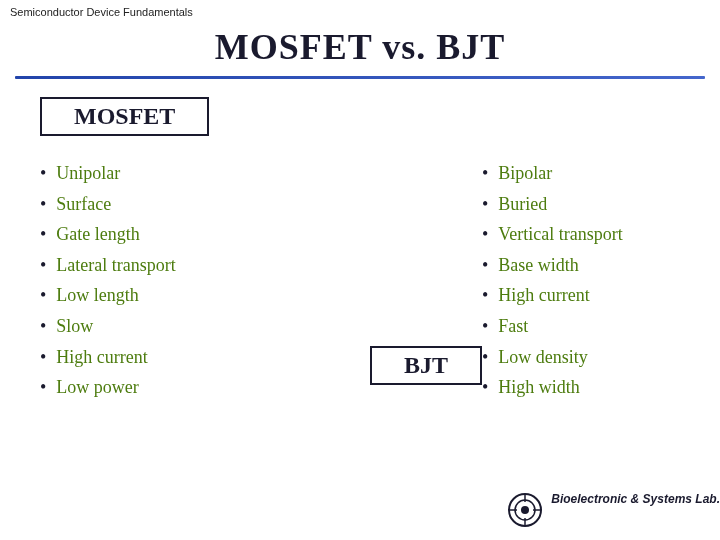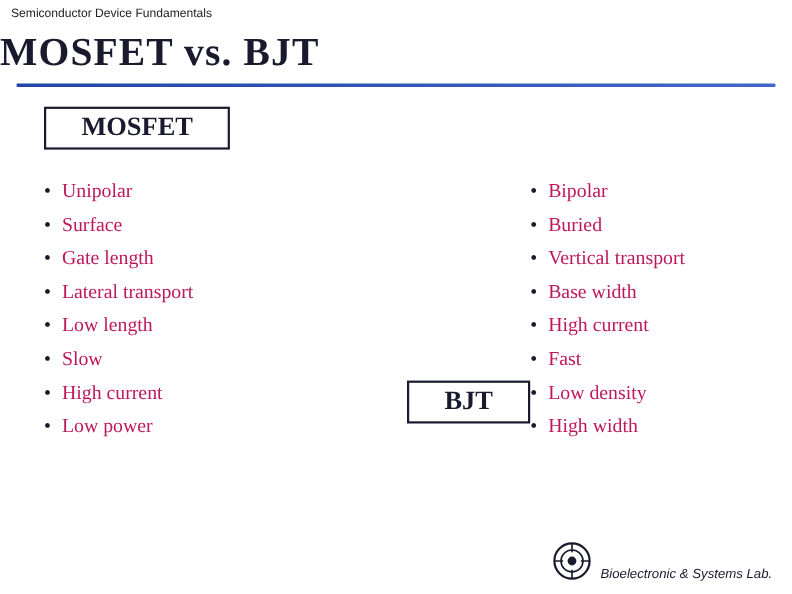--- a/index.html
+++ b/index.html
@@ -14,21 +14,21 @@
     }
 
     .page-subtitle {
       font-size: 11px;
       color: #222;
       padding: 6px 10px 0 10px;
       font-family: Arial, sans-serif;
     }
 
     .page-title {
-      text-align: left;
+      text-align: center;
       font-size: 36px;
       font-weight: bold;
       color: #1a1a2e;
       margin-top: 8px;
       letter-spacing: 1px;
     }
 
     .divider {
       width: 690px;
       height: 3px;
@@ -70,41 +70,42 @@
     }
 
     ul.feature-list {
       list-style: none;
       padding: 0;
       margin-top: 4px;
     }
 
     ul.feature-list li {
       font-size: 18px;
-      color: #be185d;
+      color: #4d7c0f;
       line-height: 1.7;
       display: flex;
       align-items: center;
       gap: 10px;
     }
 
     ul.feature-list li::before {
       content: '•';
       font-size: 18px;
       color: #1a1a2e;
       flex-shrink: 0;
     }
 
     .footer {
       position: absolute;
       bottom: 12px;
-      right: 18px;
+      right: 0;
       display: flex;
-      align-items: flex-end;
+      align-items: flex-start;
       gap: 8px;
+      font-weight: bold;
     }
 
     .footer-logo {
       width: 36px;
       height: 36px;
     }
 
     .footer-text {
       font-size: 12px;
       color: #1a1a2e;

